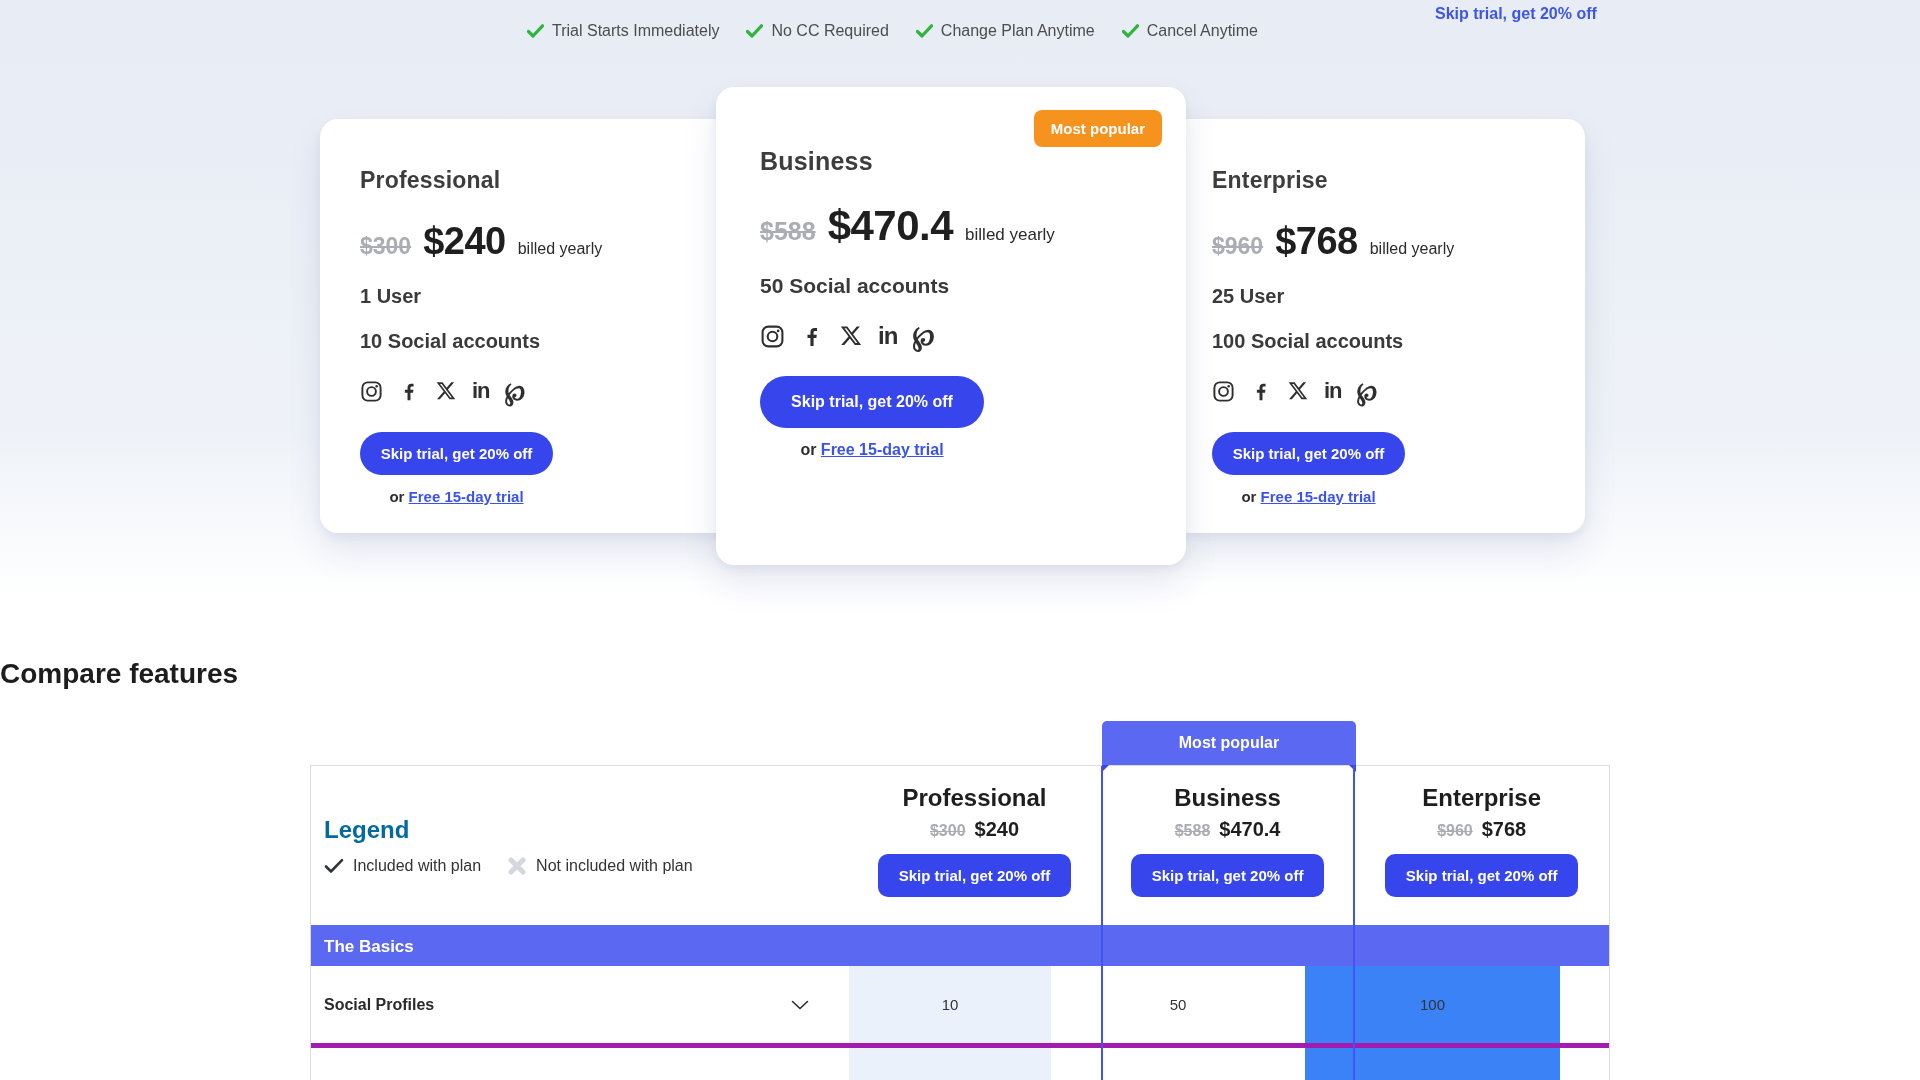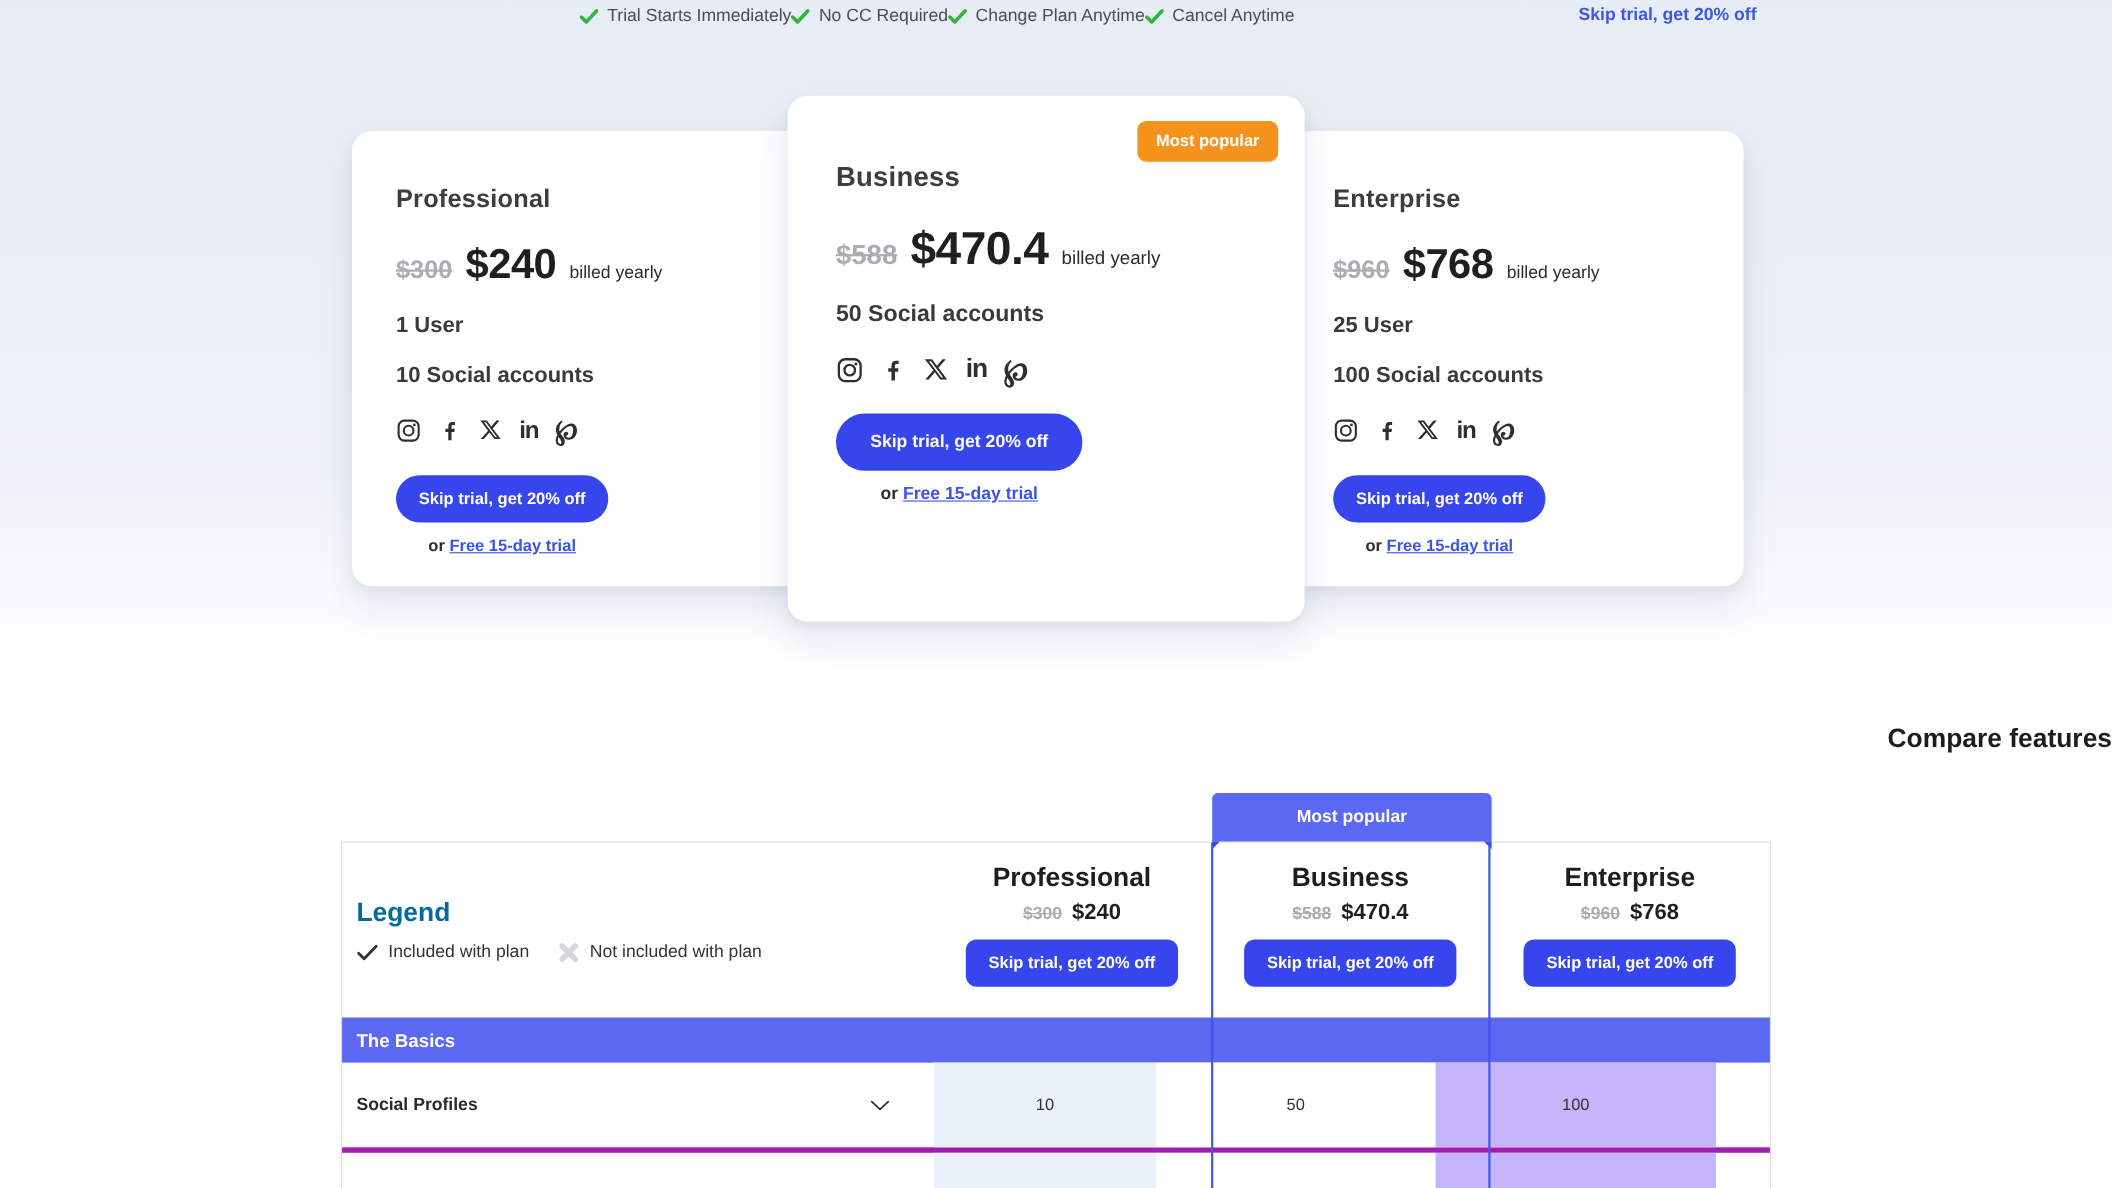--- a/index.html
+++ b/index.html
@@ -6,21 +6,21 @@
   html,body { width:1920px; height:1080px; }
   body {
     font-family:"Liberation Sans", sans-serif;
     color:#333;
     background:linear-gradient(to bottom,#e7ecf5 0px,#eef2f8 430px,#ffffff 600px,#ffffff 100%);
     overflow:hidden;
   }
   .page { position:relative; width:1920px; height:1080px; }
 
   
-  .benefits { position:absolute; left:527px; top:6px; display:flex; align-items:center; }
+  .benefits { position:absolute; left:527px; top:22px; display:flex; gap:27px; align-items:center; }
   .benefit { display:flex; align-items:center; gap:8px; font-size:16px; color:#4d4d4d; font-weight:500; }
   .benefit svg { display:block; }
   .topbar-link { position:absolute; left:1435px; top:5px; font-size:16px; font-weight:700; color:#3d55e8; cursor:pointer; text-decoration:none; }
 
   
   .card { position:absolute; background:#fff; border-radius:18px;
           box-shadow:0 18px 35px rgba(30,50,120,.10), 0 4px 10px rgba(30,50,120,.06); }
   .card-pro  { left:320px;  top:119px; width:428px; height:414px; padding:48px 40px 0 40px; z-index:1; }
   .card-biz  { left:716px;  top:87px;  width:470px; height:478px; padding:60px 44px 0 44px; z-index:2; }
   .card-ent  { left:1172px; top:119px; width:413px; height:414px; padding:48px 40px 0 40px; z-index:1; }
@@ -50,22 +50,22 @@
   .cta { display:block; border:none; cursor:pointer; background:#3646ec; color:#fff;
          font-family:"Liberation Sans",sans-serif; font-weight:700; }
   .card .cta { width:193px; height:43px; border-radius:22px; font-size:15px; margin-top:27px; }
   .card-biz .cta { width:224px; height:52px; border-radius:26px; font-size:16px; margin-top:26px; }
 
   .trial-line { width:193px; text-align:center; margin-top:13px; font-size:15px; color:#2e2e2e; font-weight:600; }
   .card-biz .trial-line { width:224px; font-size:16px; }
   .trial-link { color:#3a52ee; text-decoration:underline; cursor:pointer; font-weight:700; }
 
   
-  .compare-title { position:absolute; left:0; top:658px; width:1920px; text-align:right;
-                   font-size:24px; font-weight:800; color:#1d1d1d;padding-left:44px; }
+  .compare-title { position:absolute; left:0; top:658px; width:1920px; text-align:left;
+                   font-size:28px; font-weight:800; color:#1d1d1d; }
 
   .popular-tab { position:absolute; left:1102px; top:721px; width:254px; height:44px; background:#5a68f2;
                  color:#fff; font-size:16px; font-weight:600; text-align:center; line-height:44px;
                  border-radius:5px 5px 0 0; z-index:3; }
   .popular-tab::before, .popular-tab::after { content:""; position:absolute; bottom:-7px; width:0; height:0; }
   .popular-tab::before { left:0;  border-top:7px solid #3948e0; border-right:7px solid transparent; }
   .popular-tab::after  { right:0; border-top:7px solid #3948e0; border-left:7px solid transparent; }
 
   .table { position:absolute; left:310px; top:765px; width:1300px; height:315px;
            background:#fff; border:1px solid #dcdcdc; border-bottom:none; }
@@ -91,21 +91,21 @@
                  line-height:43px; padding-left:13px; }
 
   .f-row { display:flex; height:82px; border-bottom:5px solid #a21caf; }
   .f-name-cell { width:538px; display:flex; align-items:center; justify-content:space-between;
                  padding:0 40px 0 13px; }
   .f-name { font-size:16px; font-weight:700; color:#2a2a2a; }
   .chevron { cursor:pointer; display:flex; align-items:center; }
   .f-val { display:flex; align-items:center; justify-content:center; font-size:15px; color:#333; }
   .f-val.c1 { width:202px; background:#ebf1fb; }
   .f-val.c2 { width:254px; background:#ffffff; }
-  .f-val.c3 { width:255px; background:#c4b5fd; }
+  .f-val.c3 { width:255px; background:#3b82f6; }
 </style>
 </head>
 <body>
 
 <div class="page">
 
   <div class="benefits">
     <span class="benefit">
       <svg width="17" height="14" viewBox="0 0 17 14">
           <path d="M1.5 7.5l4.5 4.5L15.5 1.8" fill="none" stroke="#2eb53b" stroke-width="3.2" stroke-linecap="round" stroke-linejoin="round"></path>

